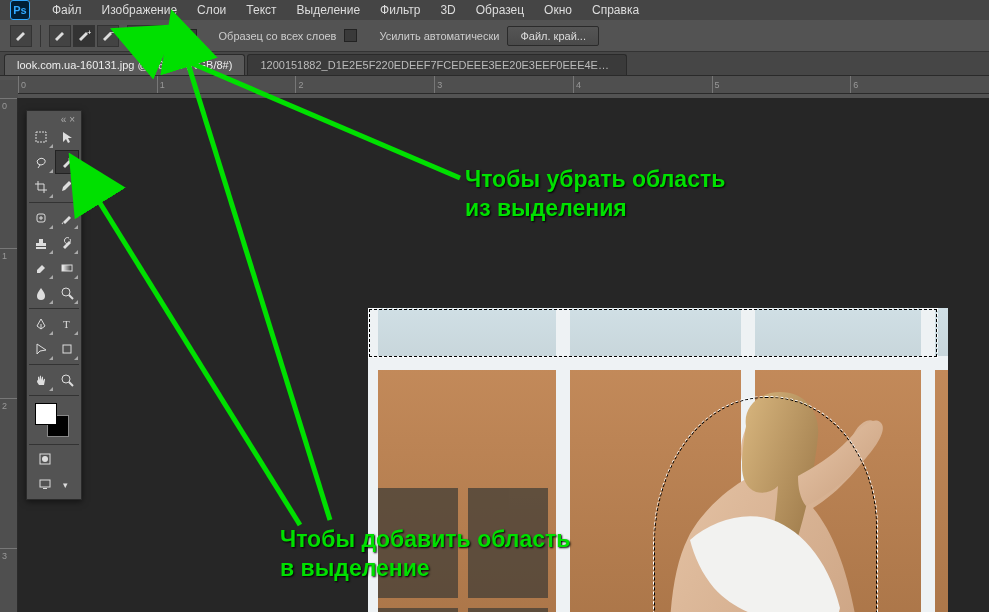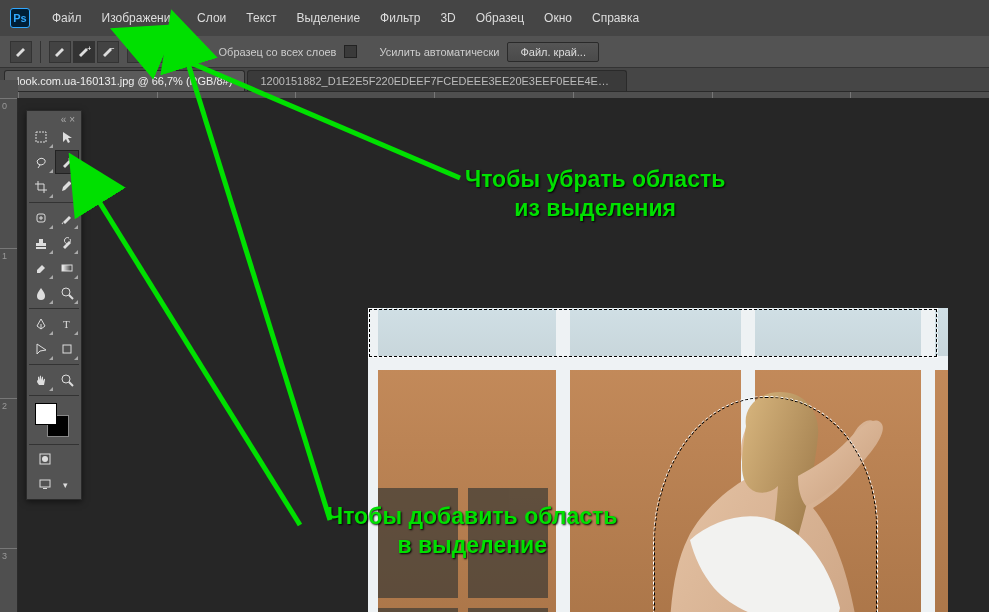--- a/index.html
+++ b/index.html
@@ -8,21 +8,21 @@
     height: 612px;
     background: #535353;
     font-family: "Segoe UI", Tahoma, sans-serif;
     font-size: 12px;
     color: #ccc;
     overflow: hidden;
     position: relative;
   }
   
   .menubar {
-    height: 36px;
+    height: 20px;
     background: #454545;
     display: flex;
     align-items: center;
     padding-left: 10px;
     gap: 0;
   }
   .ps-logo {
     width: 20px; height: 20px;
     background: #001e36;
     border: 1px solid #31a8ff;
@@ -192,21 +192,20 @@
   }
   
   
   .annotation {
     position:absolute;
     font-size:23px;
     font-weight:bold;
     color:#00e000;
     text-shadow:1px 1px 2px #000;
     line-height:1.25;
-    text-align:center;
   }
   svg.arrows { position:absolute; left:0; top:0; width:989px; height:612px; pointer-events:none;}
 </style>
 </head>
 <body>
 
 <div class="menubar">
   <div class="ps-logo">Ps</div>
   <div class="menu-item">Файл</div>
   <div class="menu-item">Изображение</div>
@@ -502,21 +501,21 @@
           </svg></span>
       <span style="font-size:9px;">▾</span>
     </div>
   </div>
 </div>
 
 <div class="annotation" style="left:465px; top:165px;">
   <div>Чтобы убрать область</div>
   <div>из выделения</div>
 </div>
-<div class="annotation" style="left:280px; top:502px;margin-left:47px;">
+<div class="annotation" style="left:280px; top:525px;">
   <div>Чтобы добавить область</div>
   <div>в выделение</div>
 </div>
 
 <svg class="arrows">
   <defs>
     <marker id="arrowhead" markerWidth="12" markerHeight="12" refX="2" refY="6" orient="auto">
       <path d="M0 0 L12 6 L0 12 Z" fill="#00e000"></path>
     </marker>
   </defs>

